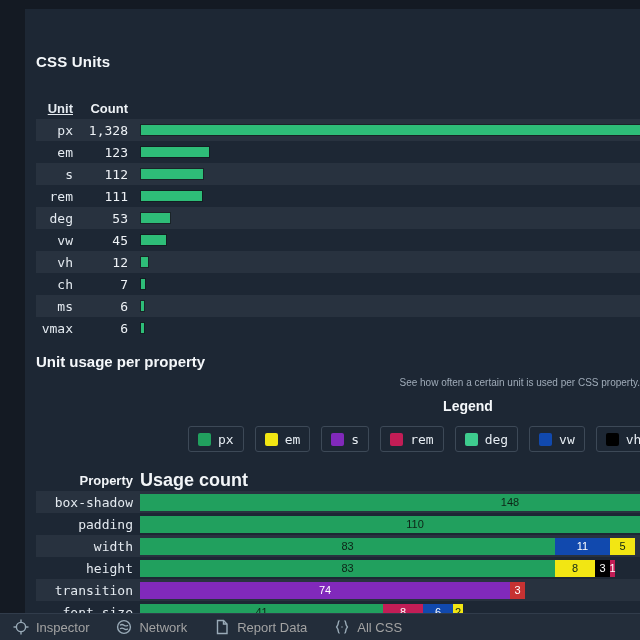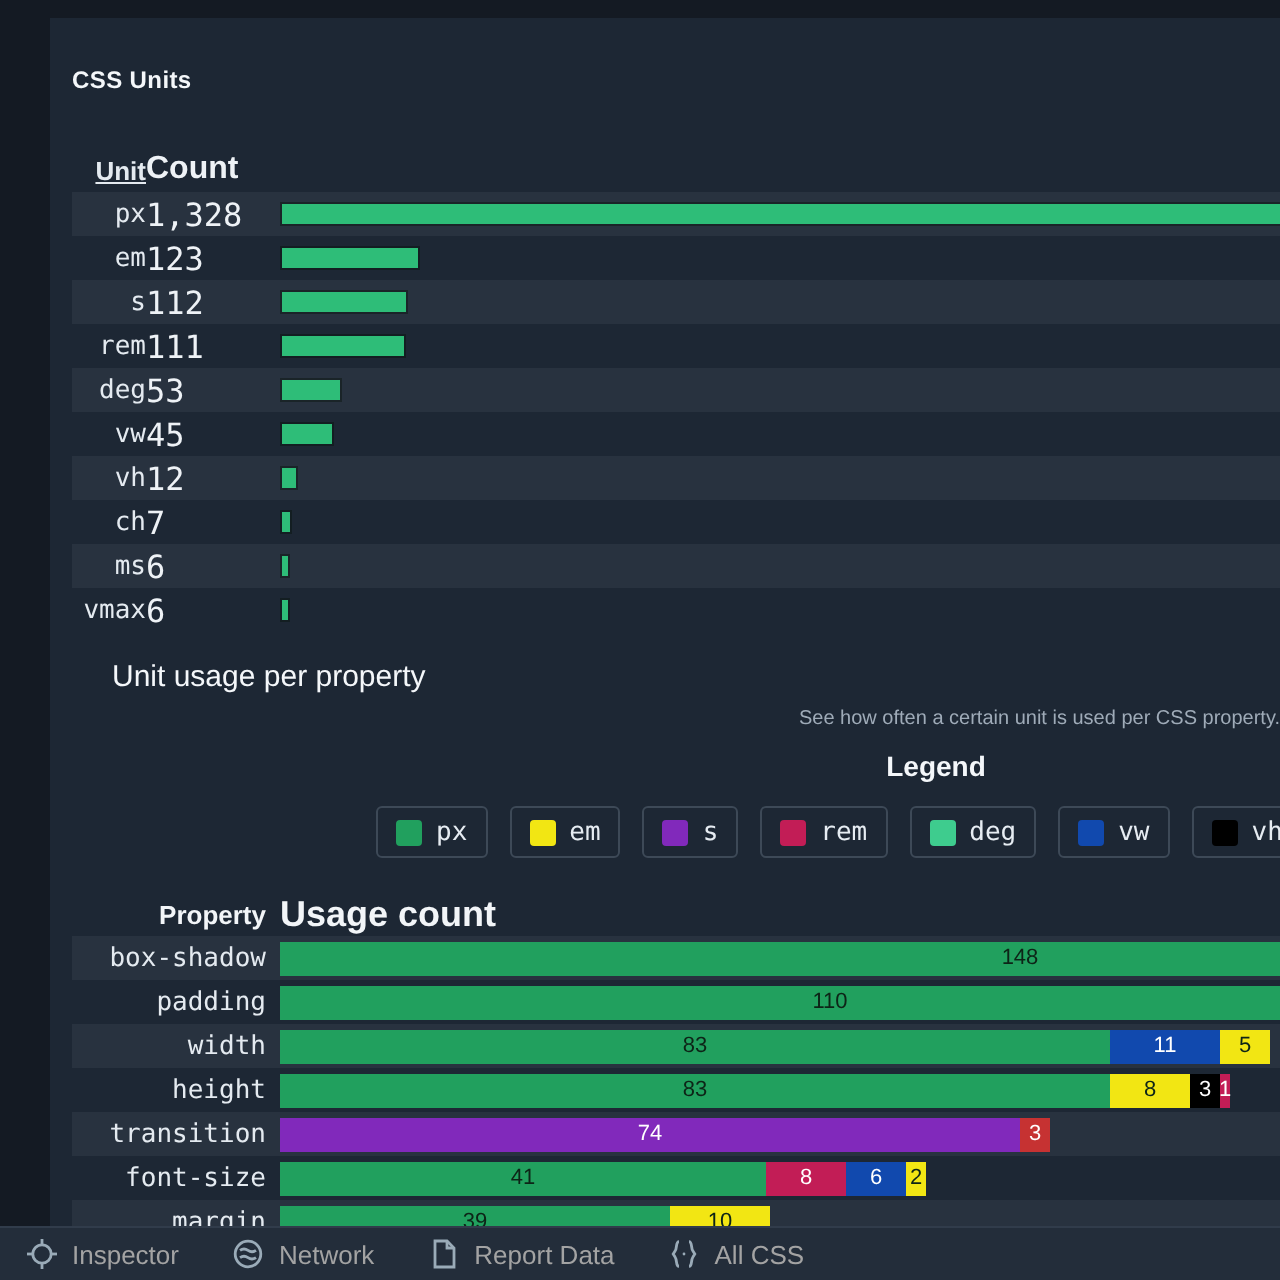--- a/index.html
+++ b/index.html
@@ -1,34 +1,34 @@
 <!DOCTYPE html>
 <html><head>
 <meta charset="utf-8">
 <style>
   html,body{margin:0;padding:0;background:#141a23;}
   .stage{position:relative;width:640px;height:640px;overflow:hidden;background:#141a23;
          font-family:"Liberation Sans",sans-serif;}
   .panel{position:absolute;left:25px;top:9px;right:0;bottom:0;background:#1d2734;}
   .content{padding:24px 0 0 11px;}
-  .h1{font-size:12px;font-weight:700;color:#f4f7fa;letter-spacing:.2px;}
+  .h1{font-size:15px;font-weight:700;color:#f4f7fa;letter-spacing:.2px;margin-top:20px;}
   .mono{font-family:"DejaVu Sans Mono","Liberation Mono",monospace;}
 
   
   .unit-table{margin-top:27px;}
   .u-row{display:flex;height:22px;align-items:center;}
   .u-row.stripe{background:#28323f;}
   .u-head{font-weight:700;color:#f2f5f8;font-size:13px;}
   .u-unit{width:37px;text-align:right;font-size:13px;color:#e4eaf0;flex:none;}
-  .u-count{width:55px;text-align:left;font-size:16px;color:#eef2f6;flex:none;}
+  .u-count{width:55px;text-align:right;font-size:13px;color:#eef2f6;flex:none;}
   .u-barwrap{margin-left:13px;flex:1;}
   .u-bar{height:10px;background:#2ebd78;box-shadow:0 0 0 1px rgba(8,20,14,.45);}
 
   
-  .h2{margin-top:14px;font-size:15px;font-weight:400;color:#f4f7fa;margin-left:20px;}
+  .h2{margin-top:14px;font-size:15px;font-weight:700;color:#f4f7fa;}
   .subtitle{margin-top:7px;font-size:10px;color:#9fabb8;text-align:right;}
   .legend-wrap{margin-top:10px;width:864px;}
   .legend-title{text-align:center;font-size:14px;font-weight:700;color:#f4f7fa;}
   .legend-row{margin-top:12px;margin-left:152px;display:flex;gap:11px;}
   .legend-item{height:26px;border:1px solid #3d4957;border-radius:3px;display:flex;
                align-items:center;gap:7px;padding:0 9px;flex:none;box-sizing:border-box;}
   .legend-swatch{width:13px;height:13px;border-radius:2px;flex:none;}
   .legend-label{font-size:13px;color:#e6ecf2;}
 
   

